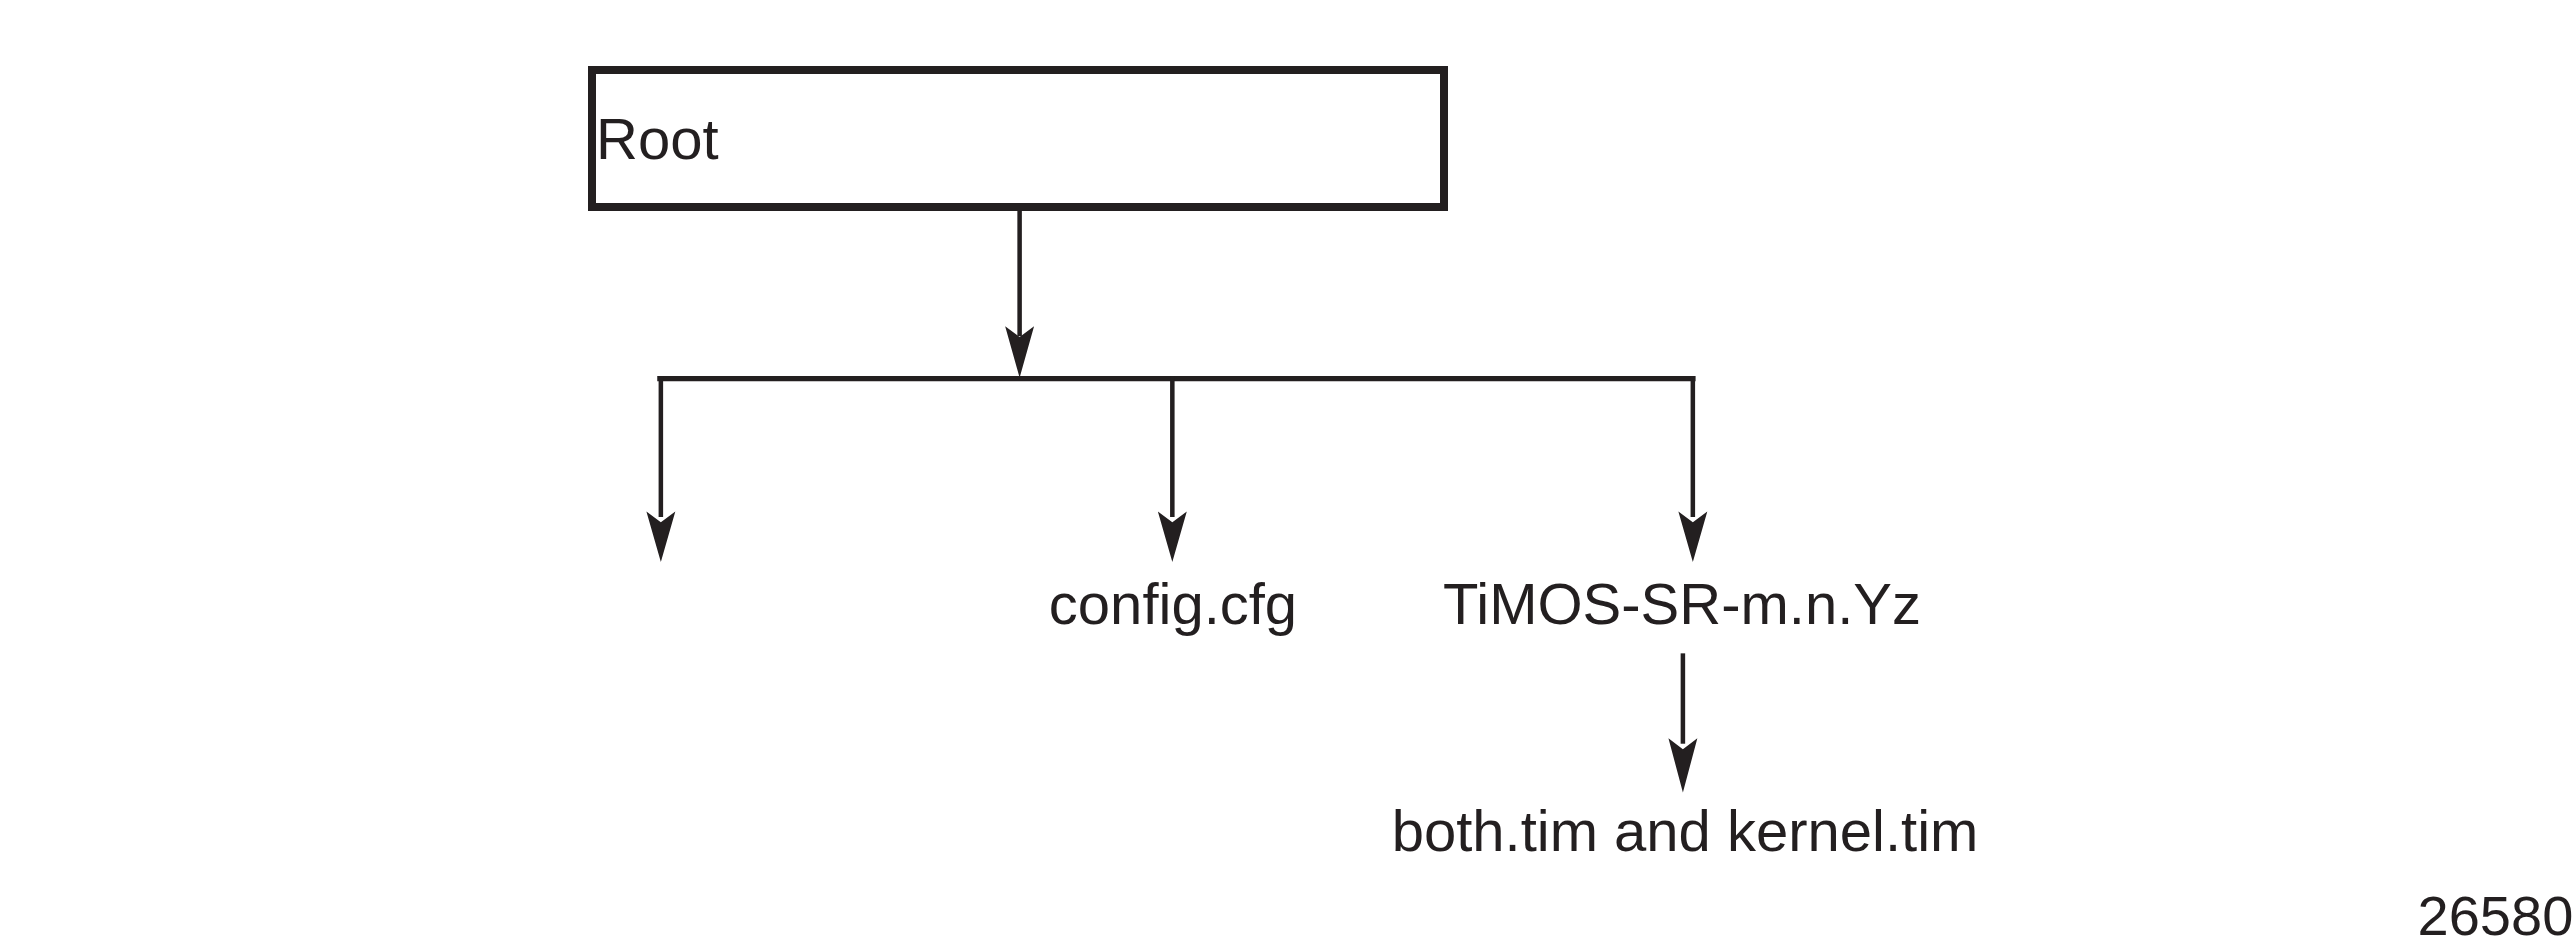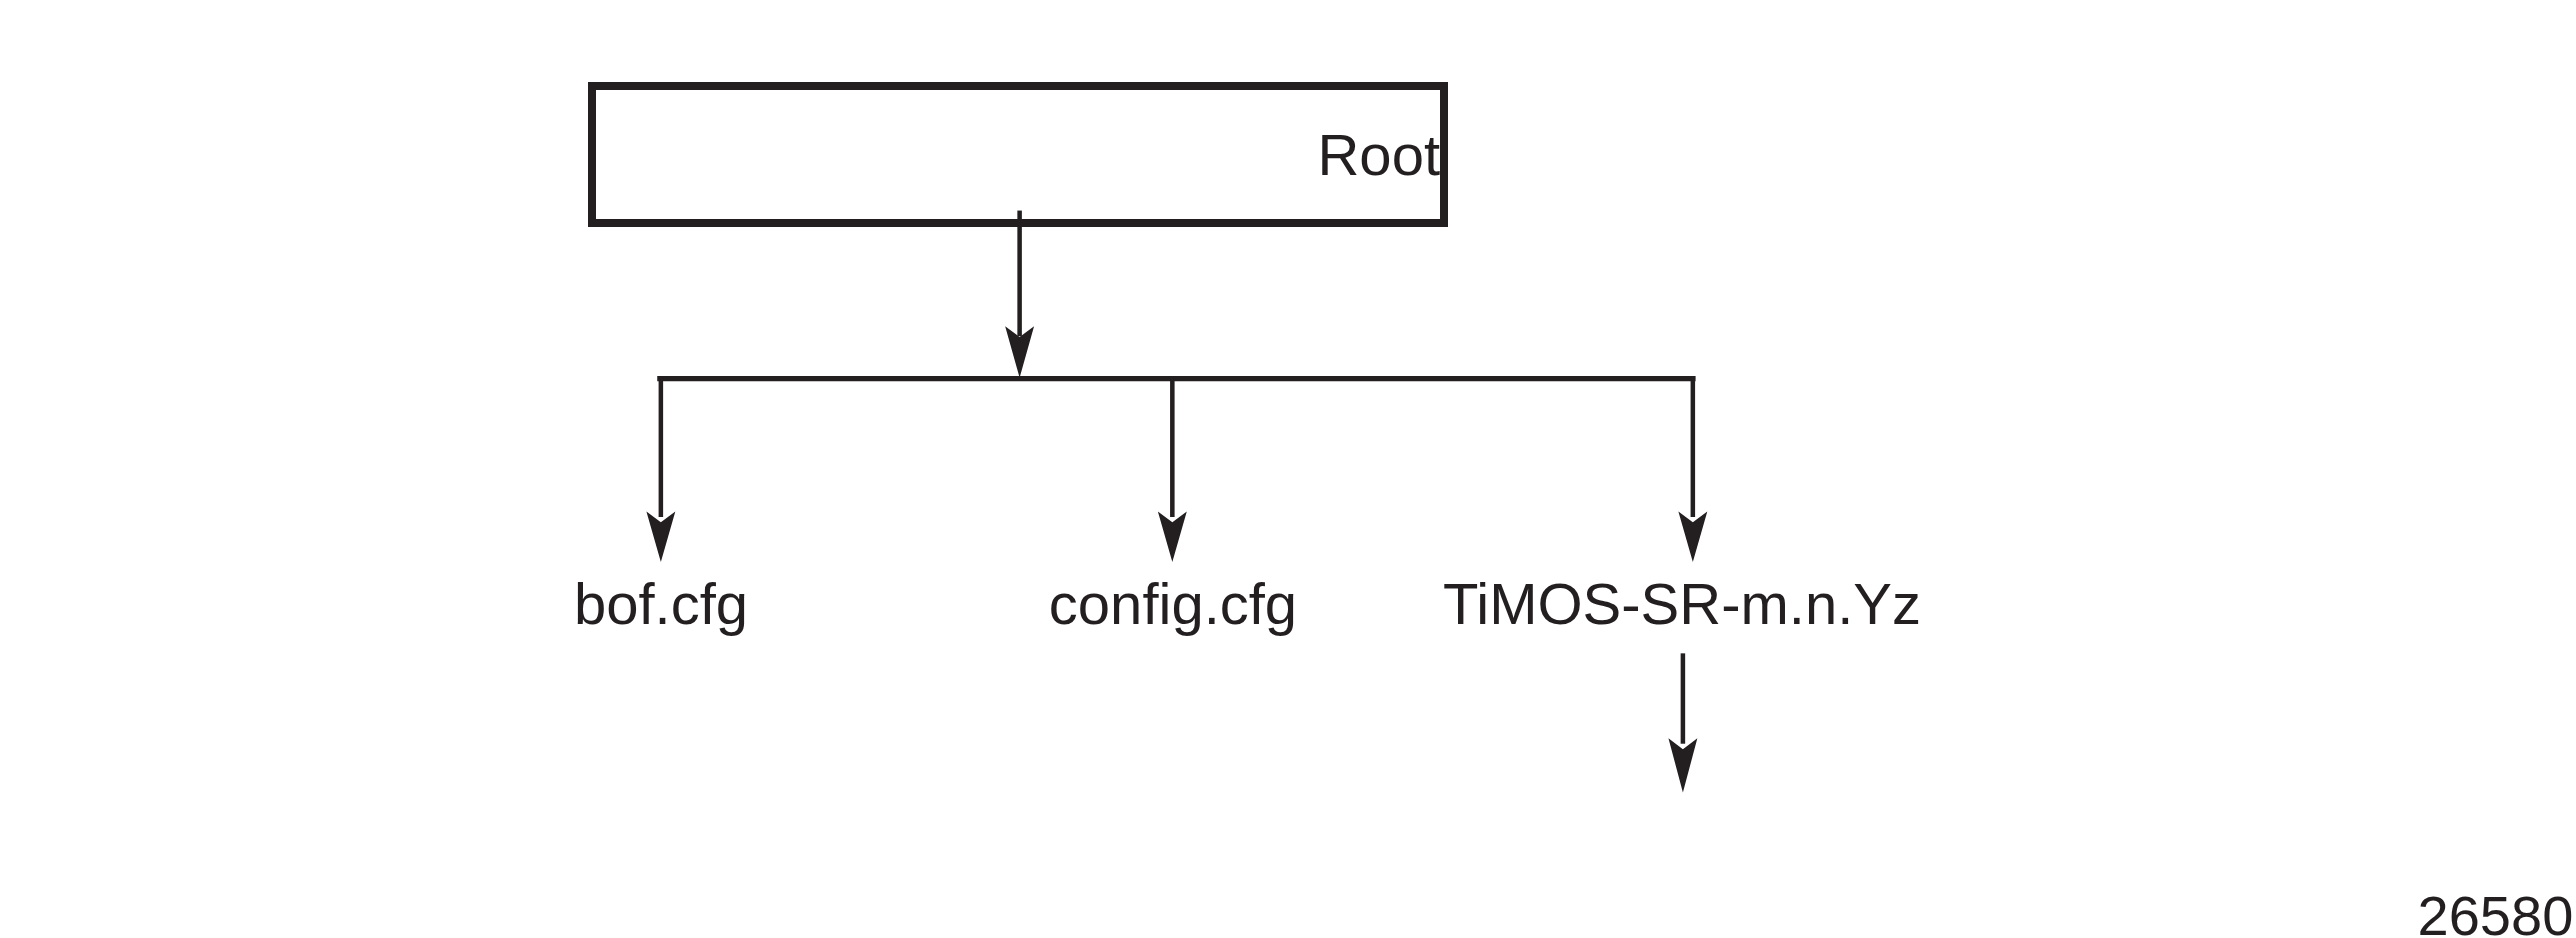--- a/index.html
+++ b/index.html
@@ -26,22 +26,21 @@
   .node-box {
     position: absolute;
     left: 588px;
     top: 66px;
     width: 860px;
     height: 145px;
     border: 8.1px solid #231f20;
     box-sizing: border-box;
     display: flex;
     align-items: center;
-    justify-content: flex-end;
-    margin-top: 16px;
+    justify-content: flex-start;
   }
   .node-box .node-label {
     font-size: 58px;
     line-height: 1;
     white-space: nowrap;
   }
   .leaf-label {
     position: absolute;
     font-size: 58px;
     line-height: 1;
@@ -83,23 +82,23 @@
     <polygon points="1857,566 1873,578 1889,566 1873,622" fill="#231f20"></polygon>
 
     <line x1="1862" y1="723" x2="1862" y2="823" stroke-width="5" stroke="#231f20"></line>
     <polygon points="1846,817 1862,829 1878,817 1862,877" fill="#231f20"></polygon>
   </svg>
 
   <div class="node-box">
     <span class="node-label">Root</span>
   </div>
 
-  <div id="label-bof" class="leaf-label">bof.cfg</div>
 
   <div id="label-timos" class="leaf-label">TiMOS-SR-m.n.Yz</div>
 
   <div id="label-config" class="leaf-label">config.cfg</div>
 
+  <div id="label-both" class="leaf-label">both.tim and kernel.tim</div>
 
   <div class="figure-number">26580</div>
 
 </div>
 
 
 </body></html>

